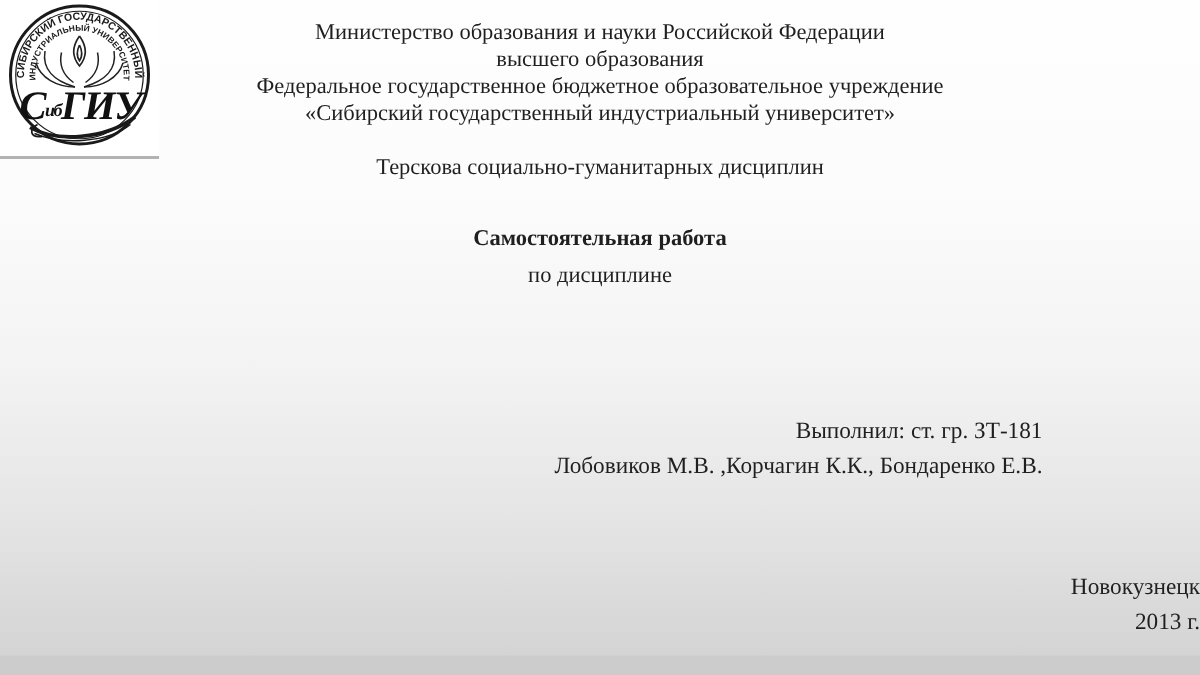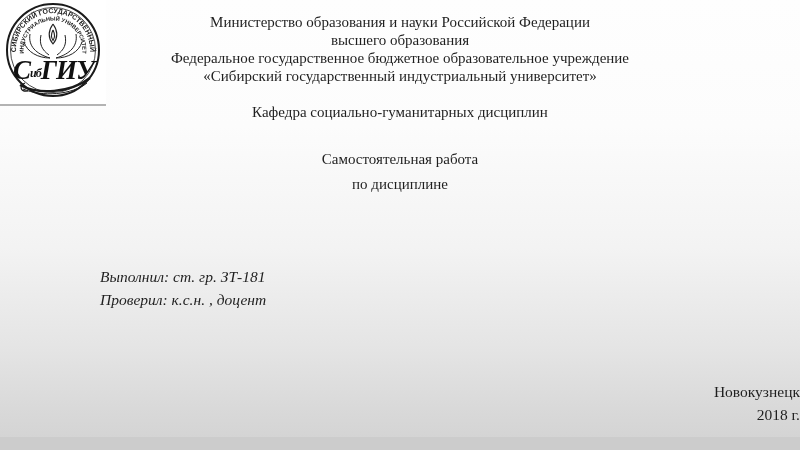--- a/index.html
+++ b/index.html
@@ -42,28 +42,28 @@
     white-space: nowrap;
   }
   .header-spacer { height: 18px; }
   .work-block {
     position: absolute;
     top: 147px; left: 0; right: 0;
     text-align: center;
     font-size: 15px;
     line-height: 25px;
   }
-  .work-title { font-weight: normal; }
+  .work-title { font-weight: bold; }
   .credits-block {
     position: absolute;
-    top: 266px; right: 105px; left: 100px;
+    top: 277px; right: 105px; left: 100px;
+    text-align: right;
     font-size: 15.5px;
     line-height: 22.5px;
     white-space: nowrap;
-    font-style: italic;
   }
   .footer-block {
     position: absolute;
     top: 380px; left: 0; right: 0;
     text-align: right;
     font-size: 15.5px;
     line-height: 23px;
   }
   .arc-text {
     font-family: "Liberation Sans", "DejaVu Sans", sans-serif;
@@ -122,32 +122,32 @@
       </g>
     </svg>
   </div>
 
   <div class="header-block">
     <div>Министерство образования и науки Российской Федерации</div>
     <div>высшего образования</div>
     <div>Федеральное государственное бюджетное образовательное учреждение</div>
     <div>«Сибирский государственный индустриальный университет»</div>
     <div class="header-spacer"></div>
-    <div>Кафедра социально-гуманитарных дисциплин</div>
+    <div>Терскова социально-гуманитарных дисциплин</div>
   </div>
 
   <div class="work-block">
     <div class="work-title">Самостоятельная работа</div>
     <div>по дисциплине</div>
   </div>
 
   <div class="credits-block">
     <div>Выполнил: ст. гр. ЗТ-181</div>
-    <div>Проверил: к.с.н. , доцент</div>
+    <div>Лобовиков М.В. ,Корчагин К.К., Бондаренко Е.В.</div>
   </div>
 
   <div class="footer-block">
     <div>Новокузнецк</div>
-    <div>2018 г.</div>
+    <div>2013 г.</div>
   </div>
 
   <div class="bottom-bar"></div>
 </div>
 
 </body></html>

